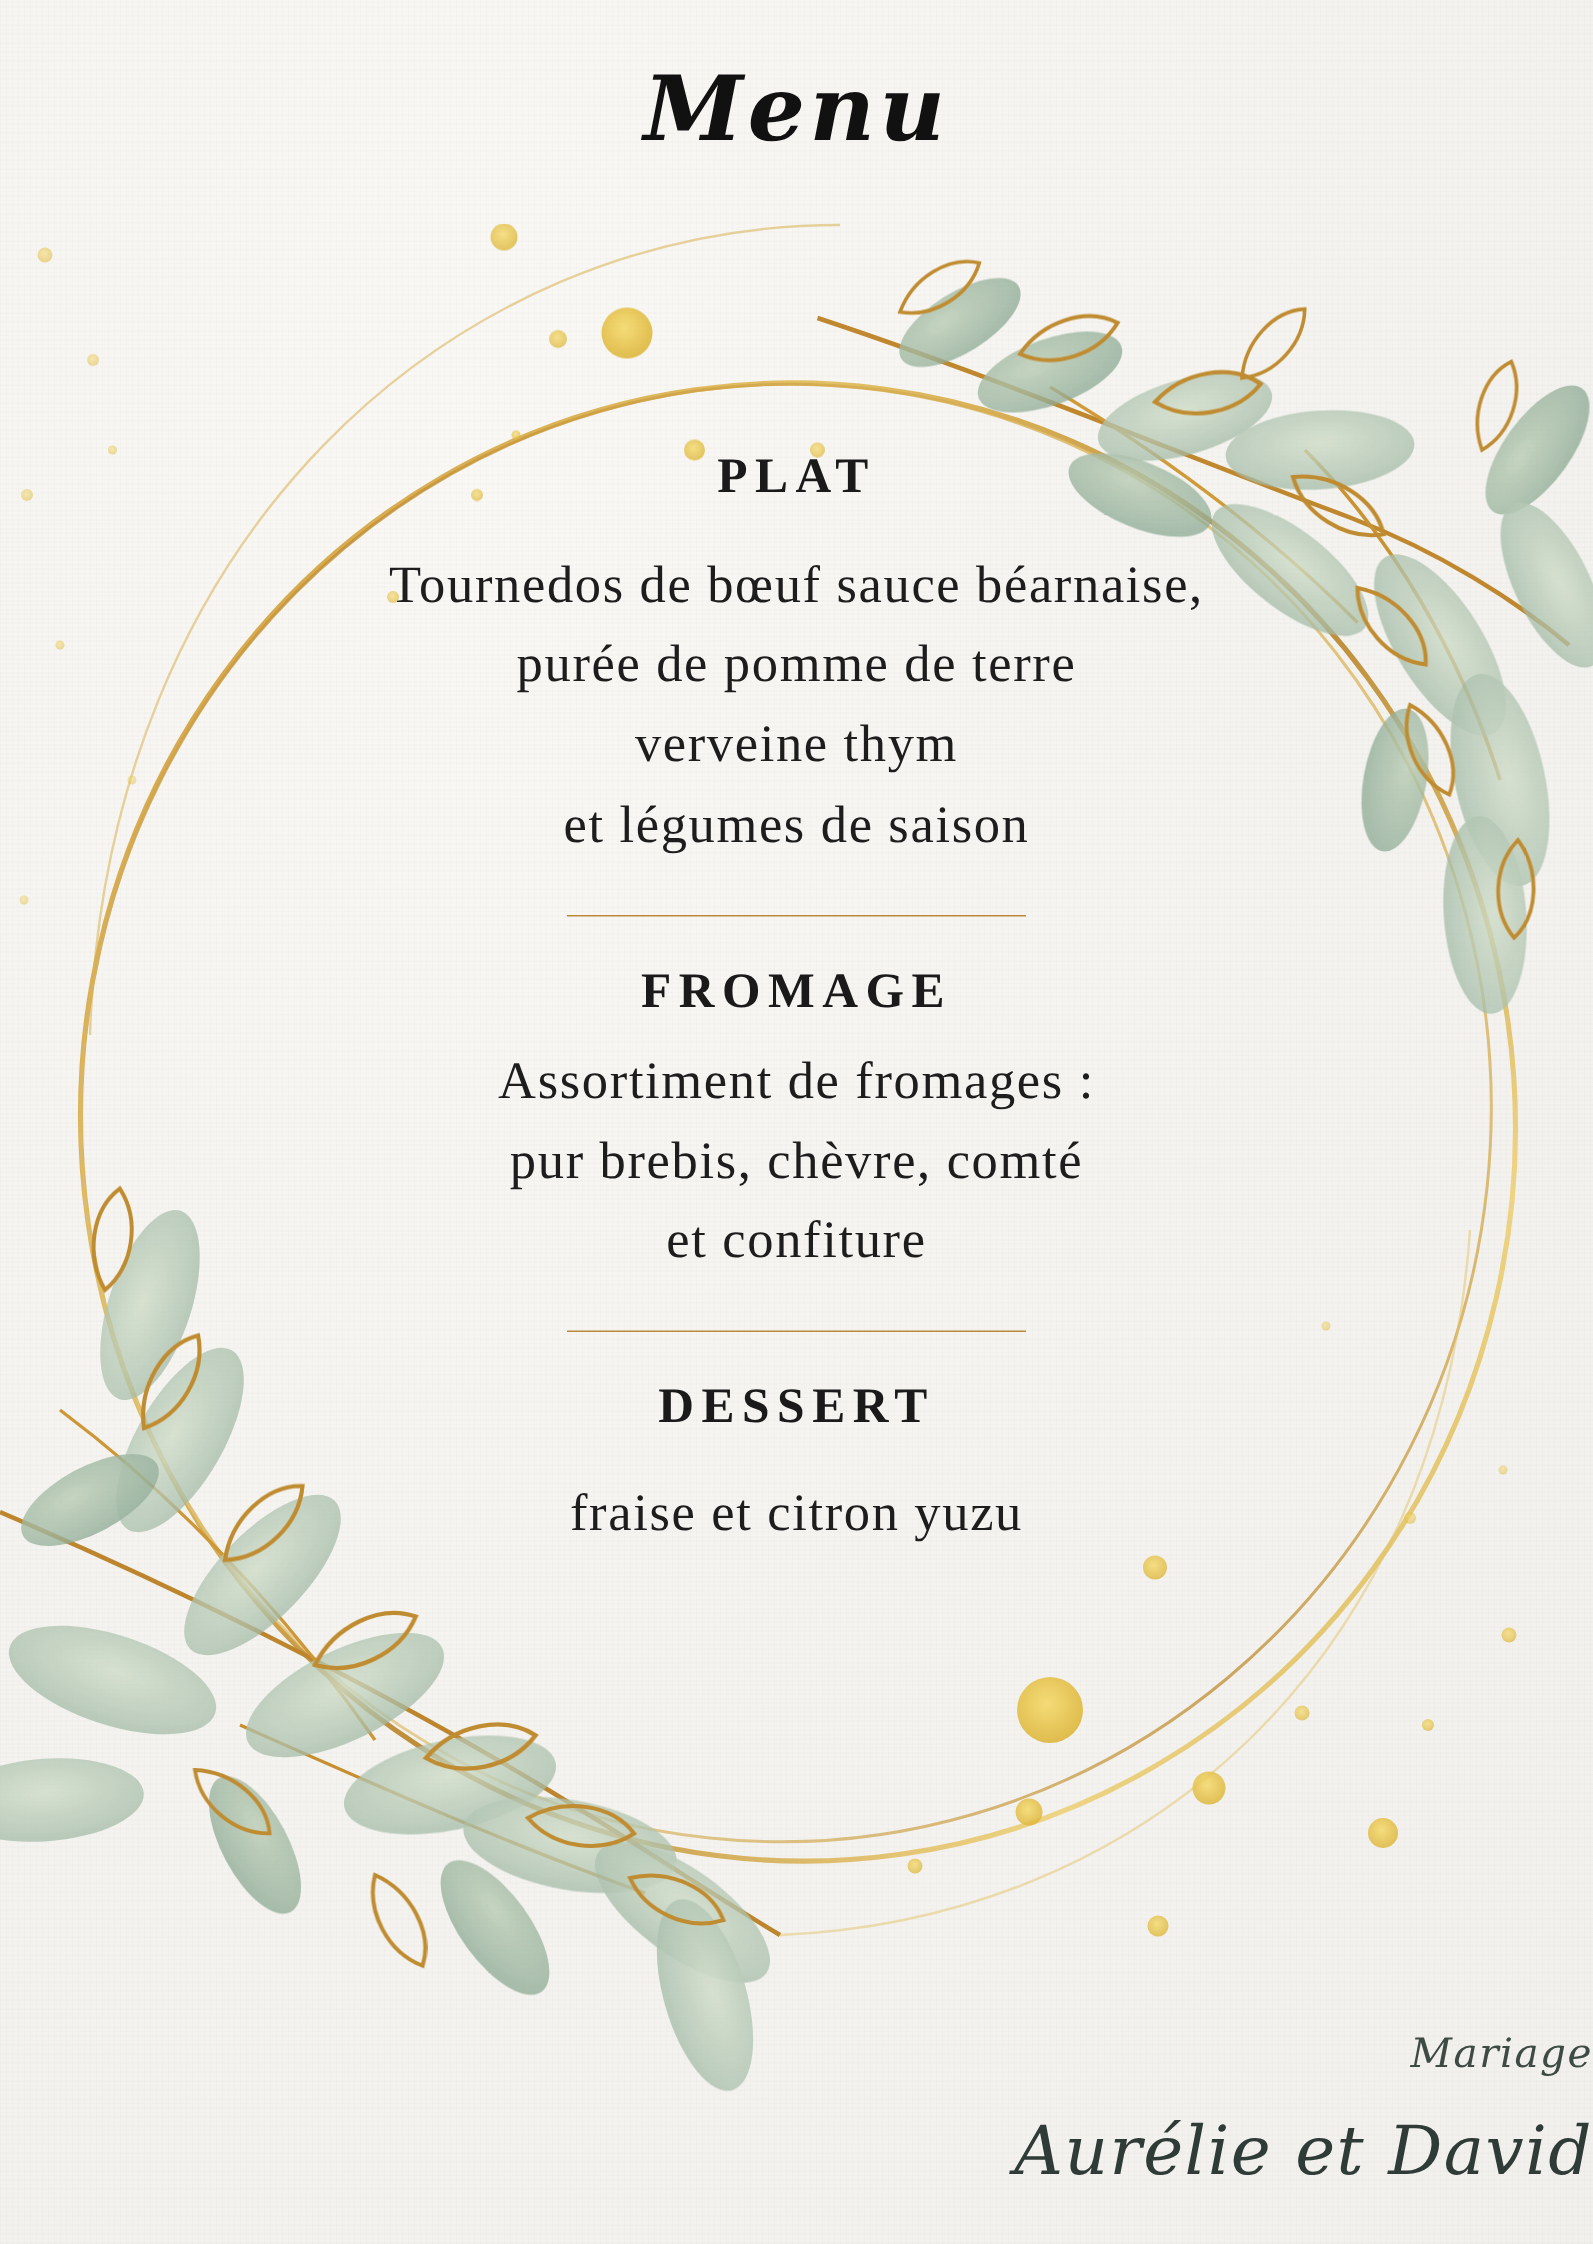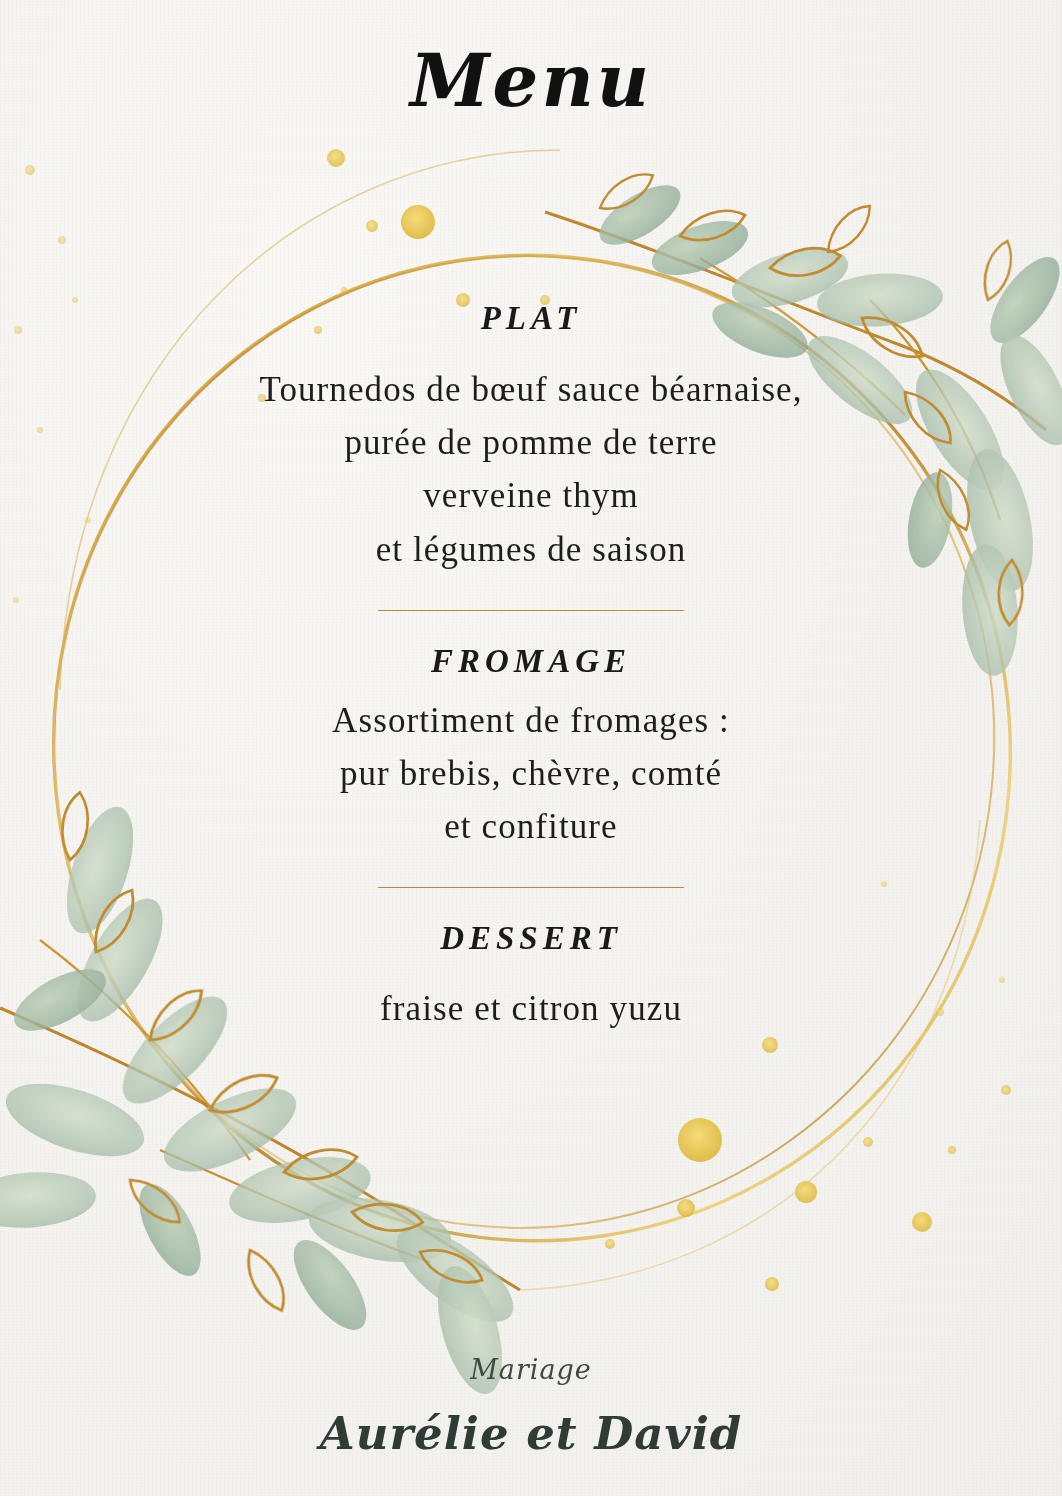--- a/index.html
+++ b/index.html
@@ -42,40 +42,39 @@
   
   .title {
     position: absolute;
     top: 38px;
     left: 0;
     width: 100%;
     text-align: center;
     font-family: "DejaVu Serif", serif;
     font-style: italic;
     font-weight: 700;
-    font-size: 72px;
+    font-size: 60px;
     letter-spacing: 3px;
     color: #111111;
     z-index: 6;
   }
 
   
   .menu-body {
     position: absolute;
     left: 50%;
     transform: translateX(-50%);
     top: 300px;
     width: 560px;
     text-align: center;
     z-index: 5;
   }
 
   .section-heading {
     font-family: "Liberation Serif", serif;
-    font-style: italic;
     font-weight: 700;
     font-size: 33px;
     letter-spacing: 5px;
     color: #1a1a1a;
     margin: 0 0 26px 0;
   }
 
   .section-lines {
     font-family: "Liberation Serif", serif;
     font-size: 35px;
@@ -94,38 +93,37 @@
   .sec-plat { margin-bottom: 0; }
   .sec-fromage .section-heading { margin-bottom: 14px; }
   .sec-dessert .section-heading { margin-bottom: 25px; }
 
   
   .footer {
     position: absolute;
     bottom: 36px;
     left: 0;
     width: 100%;
-    text-align: center;
+    text-align: right;
     z-index: 6;
   }
   .footer-label {
     font-family: "DejaVu Serif", serif;
     font-style: italic;
     font-size: 27px;
     letter-spacing: 1px;
     color: #3e4b45;
     margin-bottom: 22px;
   }
   .footer-names {
     font-family: "DejaVu Serif", serif;
     font-style: italic;
     font-size: 45px;
     letter-spacing: 1px;
     color: #2f3b36;
-    font-weight: bold;
   }
 </style>
 </head>
 <body>
 
 <div class="card">
 
   <div class="paper-texture"></div>
 
   <svg class="art-layer" viewBox="0 0 1062 1496" width="1062" height="1496" xmlns="http://www.w3.org/2000/svg">

